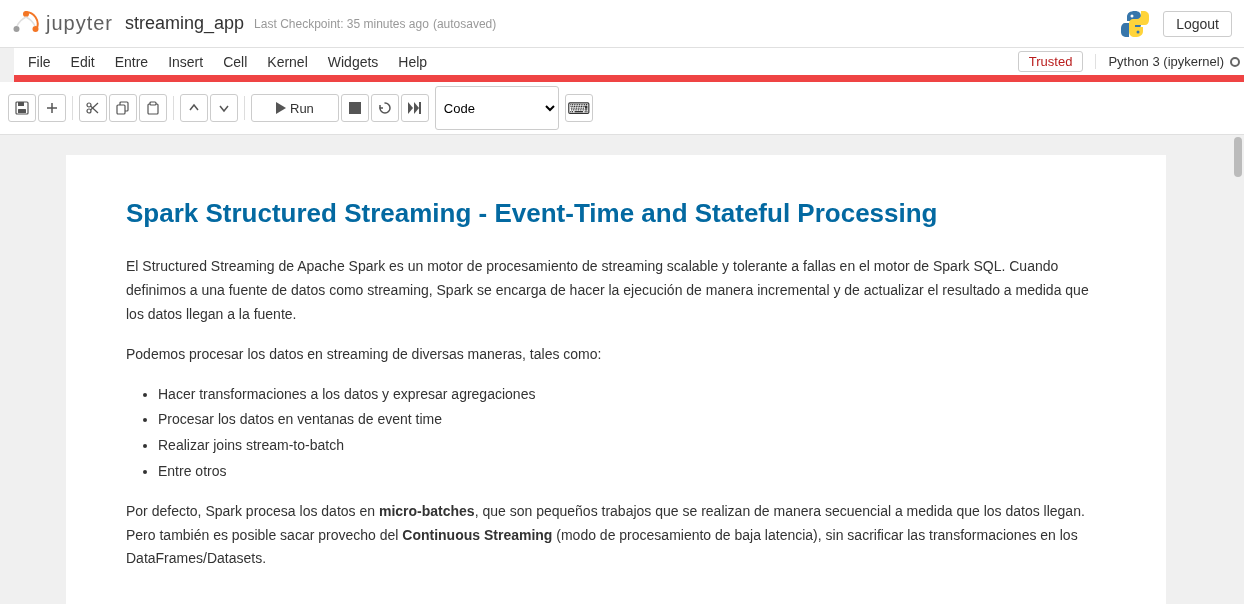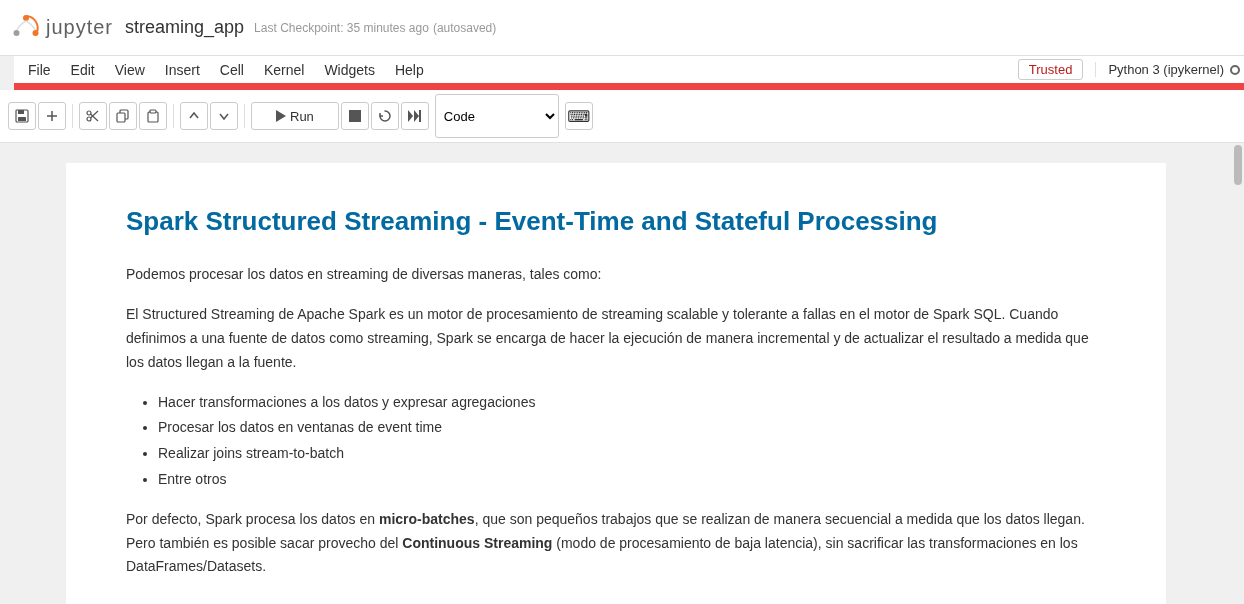--- a/index.html
+++ b/index.html
@@ -4,21 +4,21 @@
   <style>
     * { box-sizing: border-box; margin: 0; padding: 0; }
     body { font-family: -apple-system, BlinkMacSystemFont, 'Segoe UI', Helvetica, Arial, sans-serif; font-size: 14px; background: #f0f0f0; }
 
     
     #topbar {
       display: flex;
       align-items: center;
       background: #fff;
       padding: 0 12px;
-      height: 56px;
+      height: 48px;
       border-bottom: 1px solid #e0e0e0;
     }
     #jupyter-logo {
       display: flex;
       align-items: center;
       gap: 6px;
       margin-right: 12px;
     }
     .jupyter-icon {
       width: 28px;
@@ -249,26 +249,36 @@
       <path d="M14 7 Q8 10 5 16" stroke="#E0E0E0" stroke-width="1.5" fill="none"></path>
 
       <path d="M14 2 A12 12 0 0 1 25 18" stroke="#F37626" stroke-width="2" fill="none" stroke-linecap="round"></path>
       <path d="M14 2 l2 2 l-4 0 Z" fill="#F37626"></path>
     </svg>
     <span id="jupyter-text" style="font-size:20px;font-weight:300;color:#606060;letter-spacing:1px;">jupyter</span>
   </div>
   <span id="notebook-name" style="font-size:18px;font-weight:400;color:#333;margin-right:10px;">streaming_app</span>
   <span id="checkpoint-info" style="font-size:12px;color:#999;margin-right:4px;">Last Checkpoint: 35 minutes ago</span>
   <span id="autosaved" style="font-size:12px;color:#999;">(autosaved)</span>
+  <div id="top-right">
+
+    <svg class="python-icon" viewBox="0 0 32 32" xmlns="http://www.w3.org/2000/svg">
+      <path d="M16 3 C11 3 8 5 8 9 L8 13 L16 13 L16 15 L6 15 C4 15 2 17 2 20 L2 24 C2 27 4 29 8 29 L10 29 L10 25 C10 23 12 21 14 21 L18 21 C20 21 22 19 22 17 L22 9 C22 5 20 3 16 3 Z" fill="#3776AB"></path>
+      <path d="M16 29 C21 29 24 27 24 23 L24 19 L16 19 L16 17 L26 17 C28 17 30 15 30 12 L30 8 C30 5 28 3 24 3 L22 3 L22 7 C22 9 20 11 18 11 L14 11 C12 11 10 13 10 15 L10 23 C10 27 12 29 16 29 Z" fill="#FFD43B"></path>
+      <circle cx="13" cy="8" r="1.5" fill="#fff"></circle>
+      <circle cx="19" cy="24" r="1.5" fill="#3776AB"></circle>
+    </svg>
+    <button id="logout-btn">Logout</button>
+  </div>
 </div>
 
 <div id="menubar">
   <span class="menu-item">File</span>
   <span class="menu-item">Edit</span>
-  <span class="menu-item">View</span>
+  <span class="menu-item">Entre</span>
   <span class="menu-item">Insert</span>
   <span class="menu-item">Cell</span>
   <span class="menu-item">Kernel</span>
   <span class="menu-item">Widgets</span>
   <span class="menu-item">Help</span>
   <button id="trusted-btn">Trusted</button>
   <div id="kernel-info">
     <span>Python 3 (ipykernel)</span>
     <span class="kernel-circle"></span>
   </div>
@@ -364,22 +374,22 @@
     <option>Heading</option>
   </select>
 
   <button class="tb-icon-btn" title="Keyboard shortcuts" style="font-size:16px;">⌨</button>
 </div>
 
 <div id="main">
   <div id="notebook-container">
     <div id="cell-content">
       <h1 class="cell-title">Spark Structured Streaming - Event-Time and Stateful Processing</h1>
+      <p class="cell-paragraph">El Structured Streaming de Apache Spark es un motor de procesamiento de streaming scalable y tolerante a fallas en el motor de Spark SQL. Cuando definimos a una fuente de datos como streaming, Spark se encarga de hacer la ejecución de manera incremental y de actualizar el resultado a medida que los datos llegan a la fuente.</p>
       <p class="cell-paragraph">Podemos procesar los datos en streaming de diversas maneras, tales como:</p>
-      <p class="cell-paragraph">El Structured Streaming de Apache Spark es un motor de procesamiento de streaming scalable y tolerante a fallas en el motor de Spark SQL. Cuando definimos a una fuente de datos como streaming, Spark se encarga de hacer la ejecución de manera incremental y de actualizar el resultado a medida que los datos llegan a la fuente.</p>
       <ul class="cell-list">
         <li>Hacer transformaciones a los datos y expresar agregaciones</li>
         <li>Procesar los datos en ventanas de event time</li>
         <li>Realizar joins stream-to-batch</li>
         <li>Entre otros</li>
       </ul>
       <p class="cell-paragraph">
         <span>Por defecto, Spark procesa los datos en </span><span class="bold-text">micro-batches</span><span>, que son pequeños trabajos que se realizan de manera secuencial a medida que los datos llegan. Pero también es posible sacar provecho del </span><span class="bold-text">Continuous Streaming</span><span> (modo de procesamiento de baja latencia), sin sacrificar las transformaciones en los DataFrames/Datasets.</span>
       </p>
     </div>

